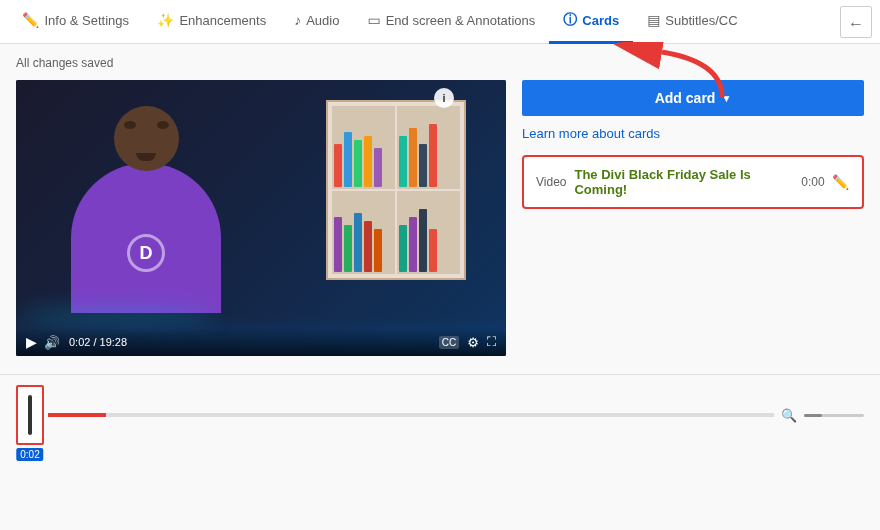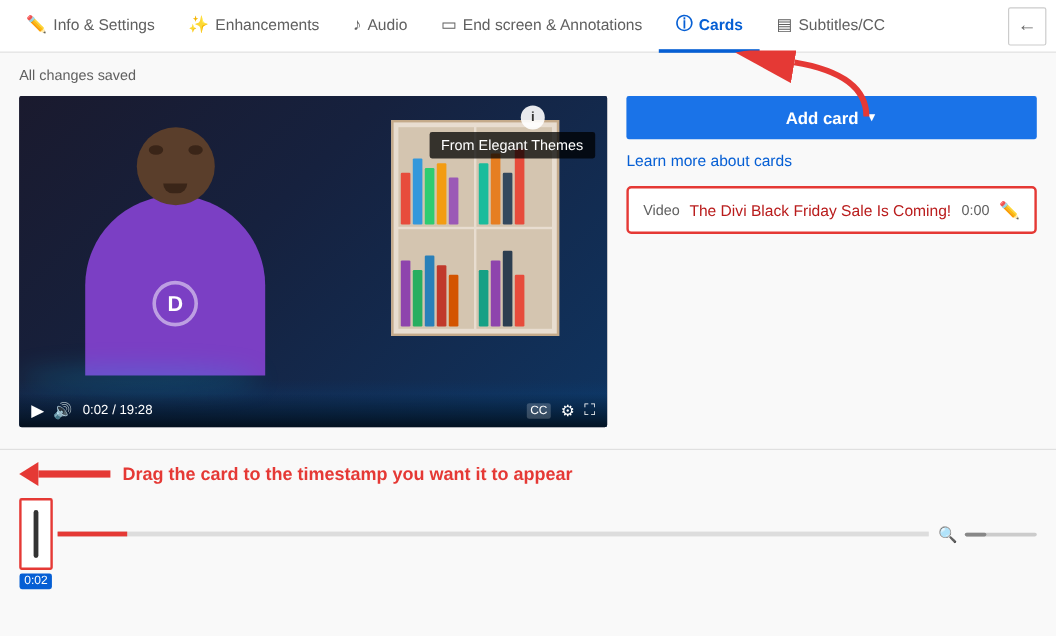--- a/index.html
+++ b/index.html
@@ -290,22 +290,22 @@
       display: flex;
       align-items: center;
       gap: 8px;
       font-size: 13px;
     }
     .card-type {
       color: #606060;
       font-size: 12px;
     }
     .card-title {
-      color: #b91c1c;
-      font-weight: 400;
+      color: #4d7c0f;
+      font-weight: 700;
       flex: 1;
     }
     .card-time {
       color: #606060;
       font-size: 12px;
     }
     .card-edit-btn {
       color: #606060;
       cursor: pointer;
       font-size: 14px;
@@ -507,23 +507,20 @@
           </div>
 
           <div style="position:absolute; bottom:0; left:0; width:100%; height:40px; background:linear-gradient(transparent, rgba(0,80,150,0.4));"></div>
           <div style="position:absolute; bottom:30px; left:0; width:200px; height:20px; background:rgba(0,200,255,0.2); border-radius:50%; filter:blur(10px);"></div>
         </div>
 
         <div class="video-info-btn">
           <span>i</span>
         </div>
 
-        <div class="from-tooltip">
-          <span>From Elegant Themes</span>
-        </div>
 
         <div class="video-controls">
           <span class="ctrl-btn">▶</span>
           <span class="volume-icon">🔊</span>
           <span class="time-display">
             <span>0:02</span>
             <span> / </span>
             <span>19:28</span>
           </span>
           <div class="spacer"></div>
@@ -565,28 +562,20 @@
           <button class="card-edit-btn">
             <span>✏️</span>
           </button>
         </div>
       </div>
     </div>
   </div>
 </div>
 
 <div class="timeline-section">
-  <div class="drag-instruction-row">
-
-    <div class="red-arrow-left">
-      <div class="arrow-head-left"></div>
-      <div class="arrow-shaft"></div>
-    </div>
-    <span class="drag-text">Drag the card to the timestamp you want it to appear</span>
-  </div>
 
   <div class="timeline-bar">
 
     <div class="timeline-thumb">
       <div class="thumb-bar"></div>
       <div class="thumb-time">0:02</div>
     </div>
 
     <div class="timeline-track">
       <div class="timeline-progress"></div>

